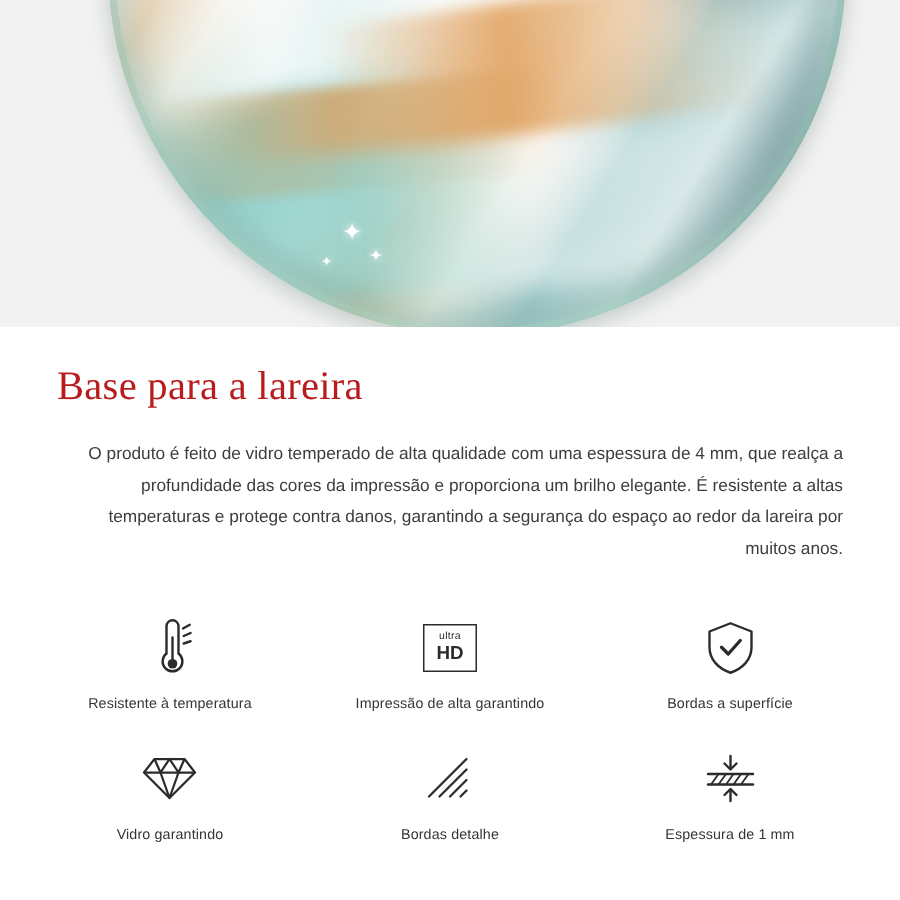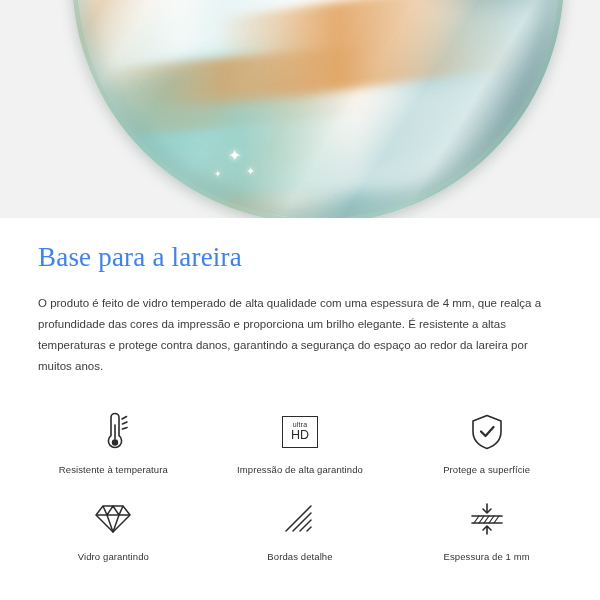--- a/index.html
+++ b/index.html
@@ -137,32 +137,33 @@
   .content {
     padding: 0 38px;
   }
   .headline {
     margin: 0;
     padding-top: 22px;
     font-family: "Liberation Serif", serif;
     font-weight: 400;
     font-size: 27px;
     line-height: 1.28;
-    color: #3b82f6;
+    color: #b91c1c;
     letter-spacing: 0.2px;
   }
   .headline .line2 {
     display: block;
   }
   .body-text {
     margin: 18px 0 0 0;
     font-size: 11.5px;
     line-height: 1.85;
     color: #3d3d3d;
     max-width: 528px;
+    text-align: right;
   }
 
   
   .features {
     display: grid;
     grid-template-columns: repeat(3, 1fr);
     row-gap: 6px;
     margin-top: 26px;
     padding: 0 20px;
   }
@@ -196,21 +197,21 @@
     align-items: center;
     justify-content: center;
     line-height: 1;
   }
   .ultrahd-box .u-top {
     font-size: 7px;
     letter-spacing: 0.2px;
   }
   .ultrahd-box .u-bot {
     font-size: 12.5px;
-    font-weight: normal;
+    font-weight: bold;
     margin-top: 1px;
   }
 </style>
 </head>
 <body>
 
 <div class="page">
 
   <div class="hero">
     <div class="hero-bg"></div>
@@ -260,21 +261,21 @@
       <div class="feature-label">Impressão de alta garantindo</div>
     </div>
 
     <div class="feature">
       <div class="feature-icon">
         <svg width="34" height="40" viewBox="0 0 34 40" fill="none" stroke="#2b2b2b" stroke-width="1.6" stroke-linejoin="round" stroke-linecap="round">
           <path d="M17 3.5 31 9v10.5c0 8.4-6 14.2-14 17-8-2.8-14-8.6-14-17V9Z"></path>
           <path d="M11 19.5 15.5 24 23.5 15" stroke-width="2.2"></path>
         </svg>
       </div>
-      <div class="feature-label">Protege a superfície</div>
+      <div class="feature-label">Bordas a superfície</div>
     </div>
 
     <div class="feature">
       <div class="feature-icon">
         <svg width="38" height="34" viewBox="0 0 38 34" fill="none" stroke="#2b2b2b" stroke-width="1.5" stroke-linejoin="round">
           <path d="M9 4h20l7 9-17 17L2 13Z"></path>
           <path d="M2 13h34"></path>
           <path d="M9 4l4 9 6-9 6 9 4-9"></path>
           <path d="M13 13l6 17 6-17"></path>
         </svg>

